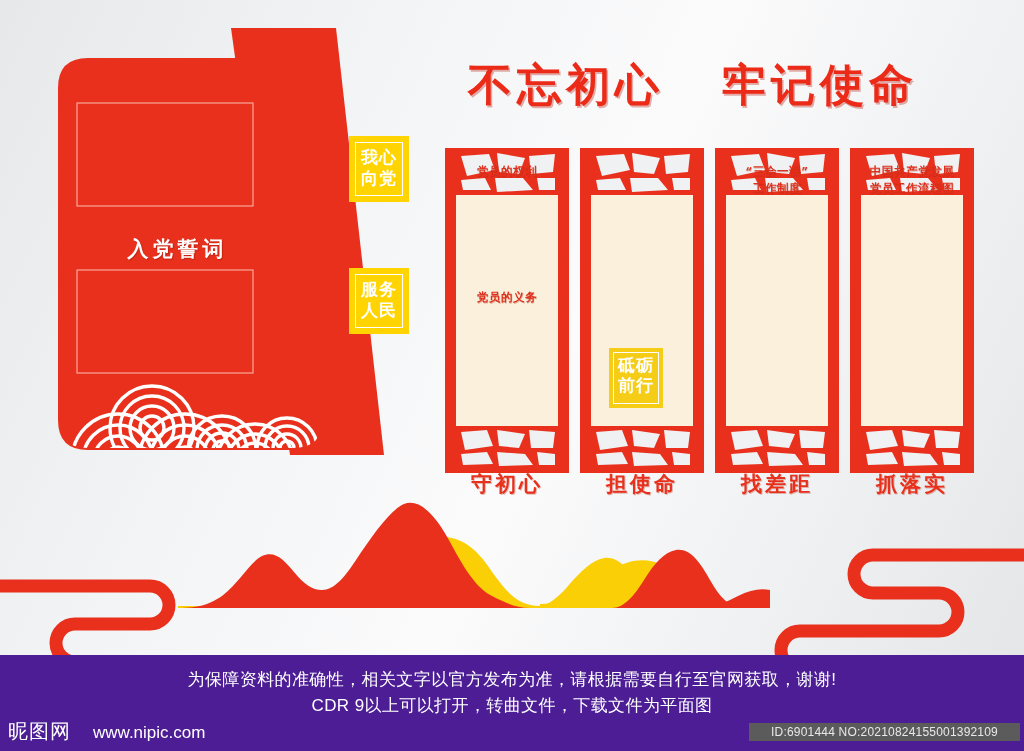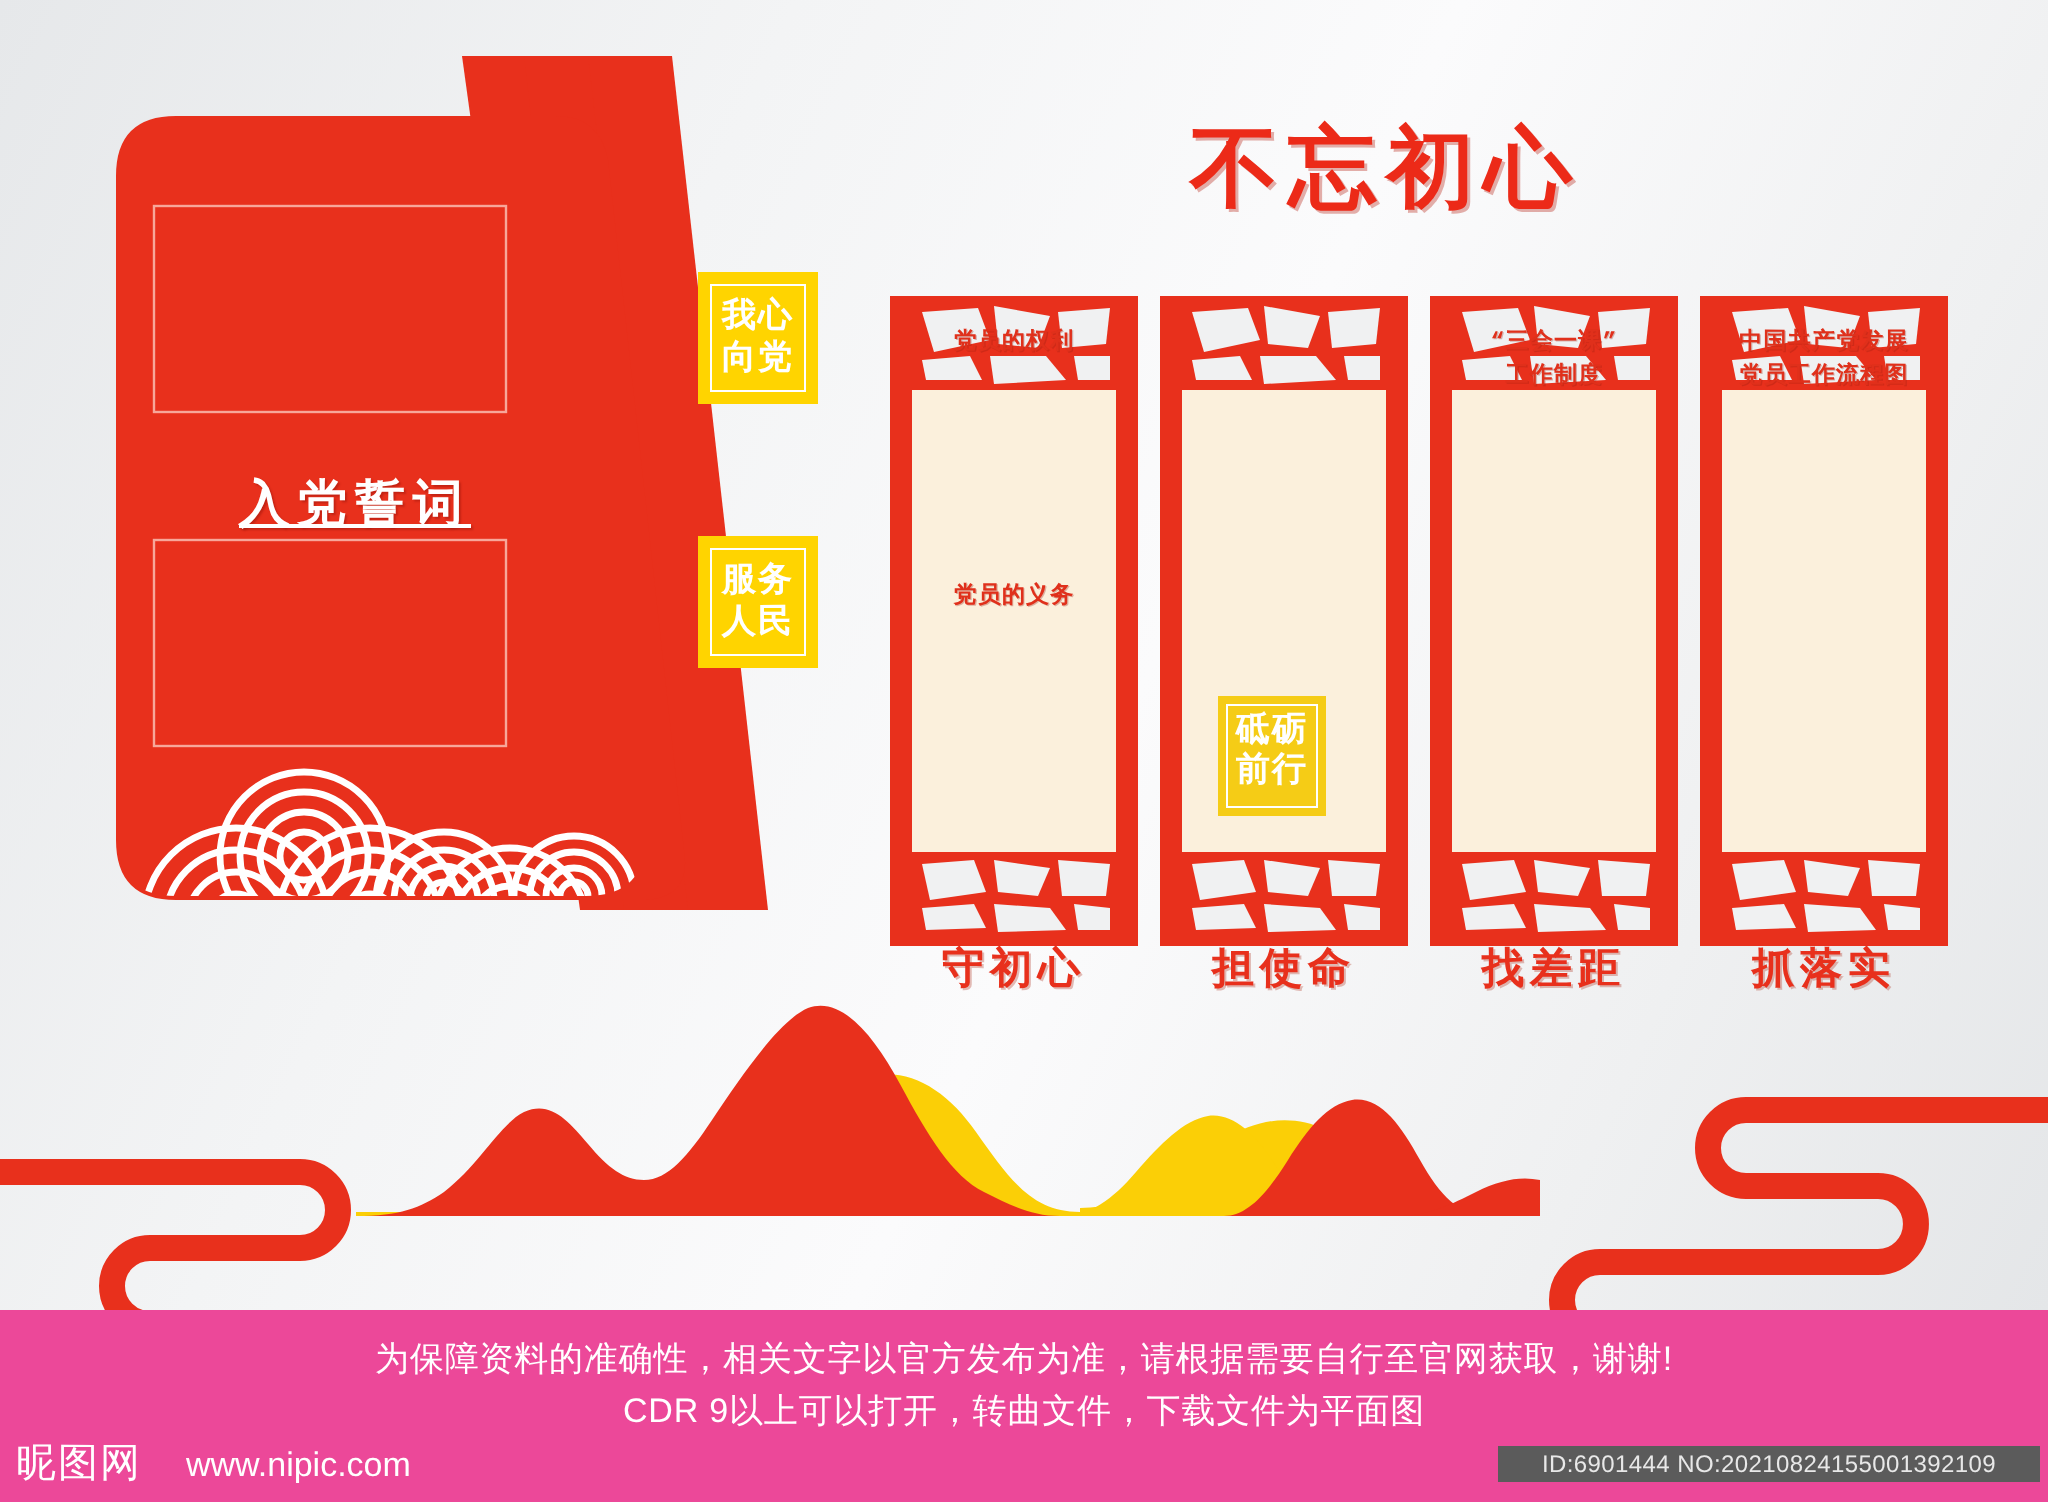--- a/index.html
+++ b/index.html
@@ -27,23 +27,22 @@
     line-height:1;
     white-space:nowrap;
     text-shadow:1.5px 1.5px 0 rgba(180,30,15,.35);
   }
   .main-title span { display:inline-block; }
 
   
   .board-label {
     position:absolute; left:70px; top:235px; width:215px;
     text-align:center; color:#ffffff;
-    font-size:25px; font-weight:bold; letter-spacing:4px;
+    font-size:21px; font-weight:bold; letter-spacing:4px;
     text-shadow:1px 1px 1px rgba(150,20,10,.45);
-    text-decoration:underline;
   }
 
   
   .slogan {
     position:absolute; width:60px;
     background:#ffd400; border:3px solid #ffd400;
     padding:3px;
     margin-left:12px;
   }
   .slogan .inner {
@@ -80,21 +79,21 @@
   }
   .caption {
     position:absolute; top:470px; width:124px; text-align:center;
     color:#e8301c; font-size:21px; font-weight:bold; letter-spacing:3px;
     text-shadow:1px 1px 0 rgba(170,35,18,.3);
   }
 
   
   #footer {
     position:absolute; left:0; top:655px; width:1024px; height:96px;
-    background:#ec4899;
+    background:#4c1d95;
   }
   #footer .note {
     padding-top:12px; text-align:center; color:#ffffff;
     font-size:17px; line-height:1.52; letter-spacing:.4px;
   }
   #brand {
     position:absolute; left:8px; bottom:6px;
     display:flex; align-items:baseline; gap:22px;
     color:#ffffff;
   }
@@ -321,20 +320,21 @@
             <polygon points="16,306 42,304 48,316 18,317"></polygon>
             <polygon points="52,304 80,306 88,317 54,318"></polygon>
             <polygon points="92,304 110,306 110,317 94,317"></polygon>
           </g>
         </g>
       </g>
     </svg>
 
     <div class="main-title">
       <span>不忘初心</span>
+      <span>牢记使命</span>
     </div>
 
     <div class="board-label">入党誓词</div>
 
     <div class="slogan" id="slogan-1">
       <div class="inner">
         <div>我心</div>
         <div>向党</div>
       </div>
     </div>

